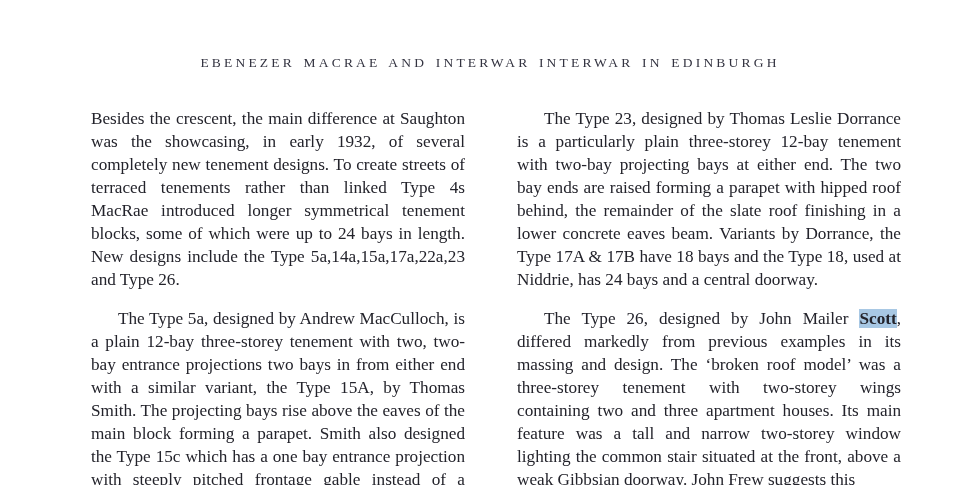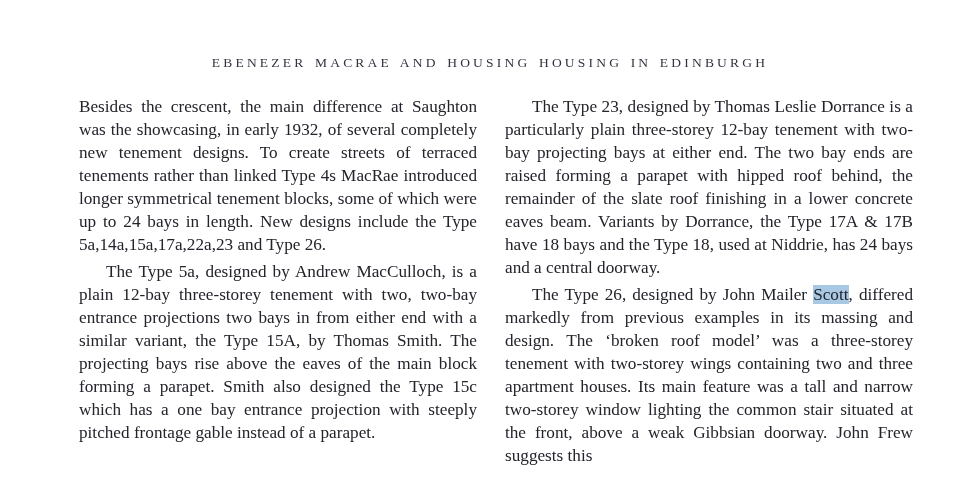--- a/index.html
+++ b/index.html
@@ -37,38 +37,39 @@
   }
   .column {
     text-align: justify;
     font-size: 17.2px;
     line-height: 23px;
     color: #23232b;
   }
   .column.left  { width: 406px; }
   .column.right { width: 416px; }
   .column p {
-    margin: 4px;
+    margin: 16px;
     padding: 0;
   }
   .column p.indent {
     text-indent: 27px;
   }
   .bold {
     font-weight: normal;
   }
   .highlight {
     background-color: var(--hl, #a8c8e4);
+    font-weight: bold;
   }
 </style>
 </head>
 <body>
 
 <div class="page">
-  <div class="running-header">EBENEZER MACRAE AND HOUSING HOUSING IN EDINBURGH</div>
+  <div class="running-header">EBENEZER MACRAE AND INTERWAR INTERWAR IN EDINBURGH</div>
 
   <div class="columns">
     <div class="column left">
         <p><span>Besides the crescent, the main difference at Saughton was the showcasing, in early 1932, of several completely new tenement designs. To create streets of terraced tenements rather than linked Type 4s MacRae introduced longer symmetrical tenement blocks, some of which were up to 24 bays in length. New designs include the Type 5a,14a,15a,17a,22a,23 and Type 26.</span></p>
         <p class="indent"><span>The </span><span class="bold">Type 5a</span><span>, designed by Andrew MacCulloch, is a plain 12-bay three-storey tenement with two, two-bay entrance projections two bays in from either end with a similar variant, the Type 15A, by Thomas Smith. The projecting bays rise above the eaves of the main block forming a parapet. Smith also designed the Type 15c which has a one bay entrance projection with steeply pitched frontage gable instead of a parapet.</span></p>
       </div>
     <div class="column right">
         <p class="indent"><span>The </span><span class="bold">Type 23</span><span>, designed by Thomas Leslie Dorrance is a particularly plain three-storey 12-bay tenement with two-bay projecting bays at either end. The two bay ends are raised forming a parapet with hipped roof behind, the remainder of the slate roof finishing in a lower concrete eaves beam. Variants by Dorrance, the Type 17A &amp; 17B have 18 bays and the Type 18, used at Niddrie, has 24 bays and a central doorway.</span></p>
         <p class="indent"><span>The </span><span class="bold">Type 26</span><span>, designed by John Mailer </span><span class="highlight">Scott</span><span>, differed markedly from previous examples in its massing and design. The ‘broken roof model’ was a three-storey tenement with two-storey wings containing two and three apartment houses. Its main feature was a tall and narrow two-storey window lighting the common stair situated at the front, above a weak Gibbsian doorway. John Frew suggests this</span></p>
       </div>

